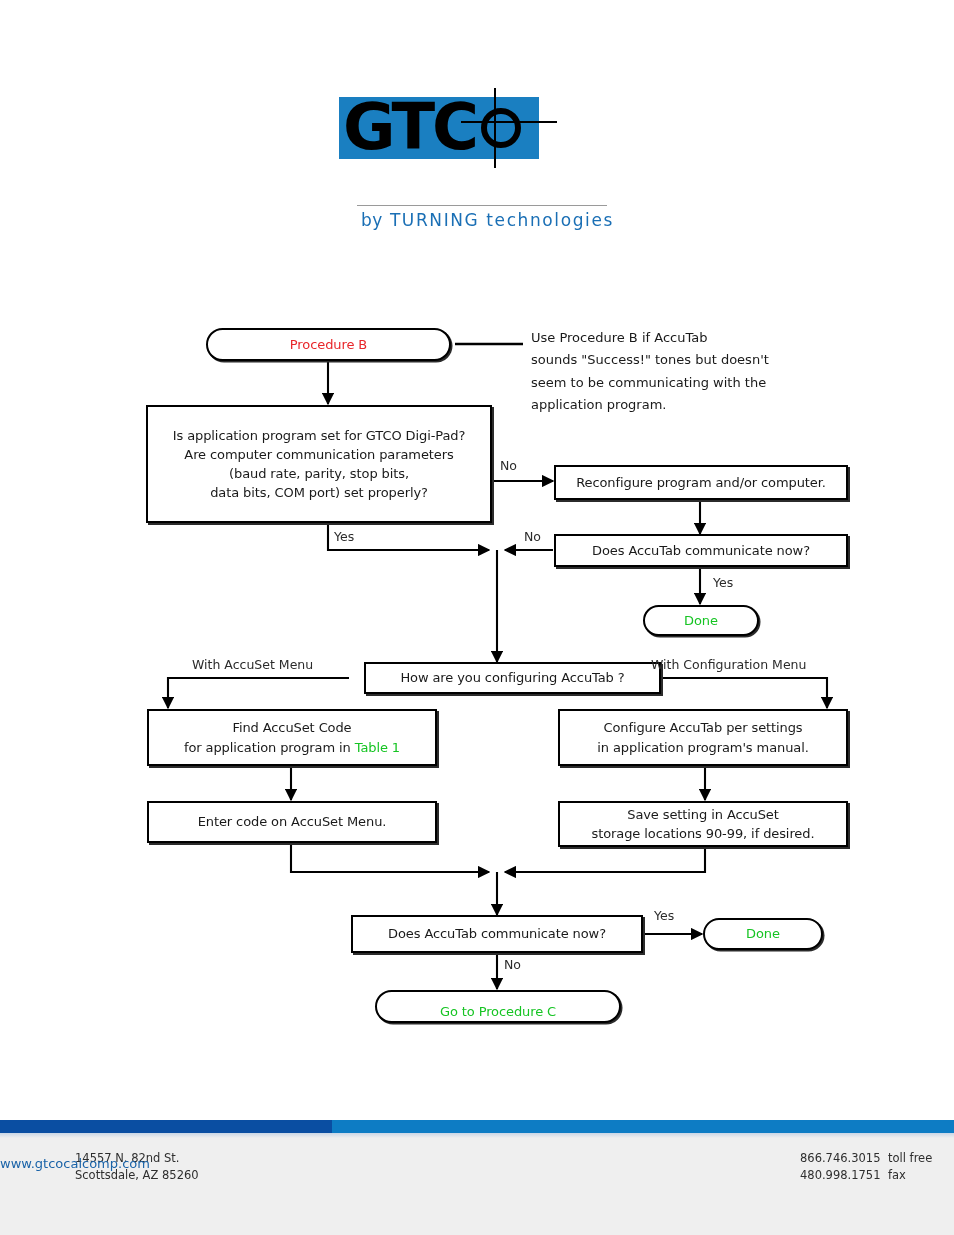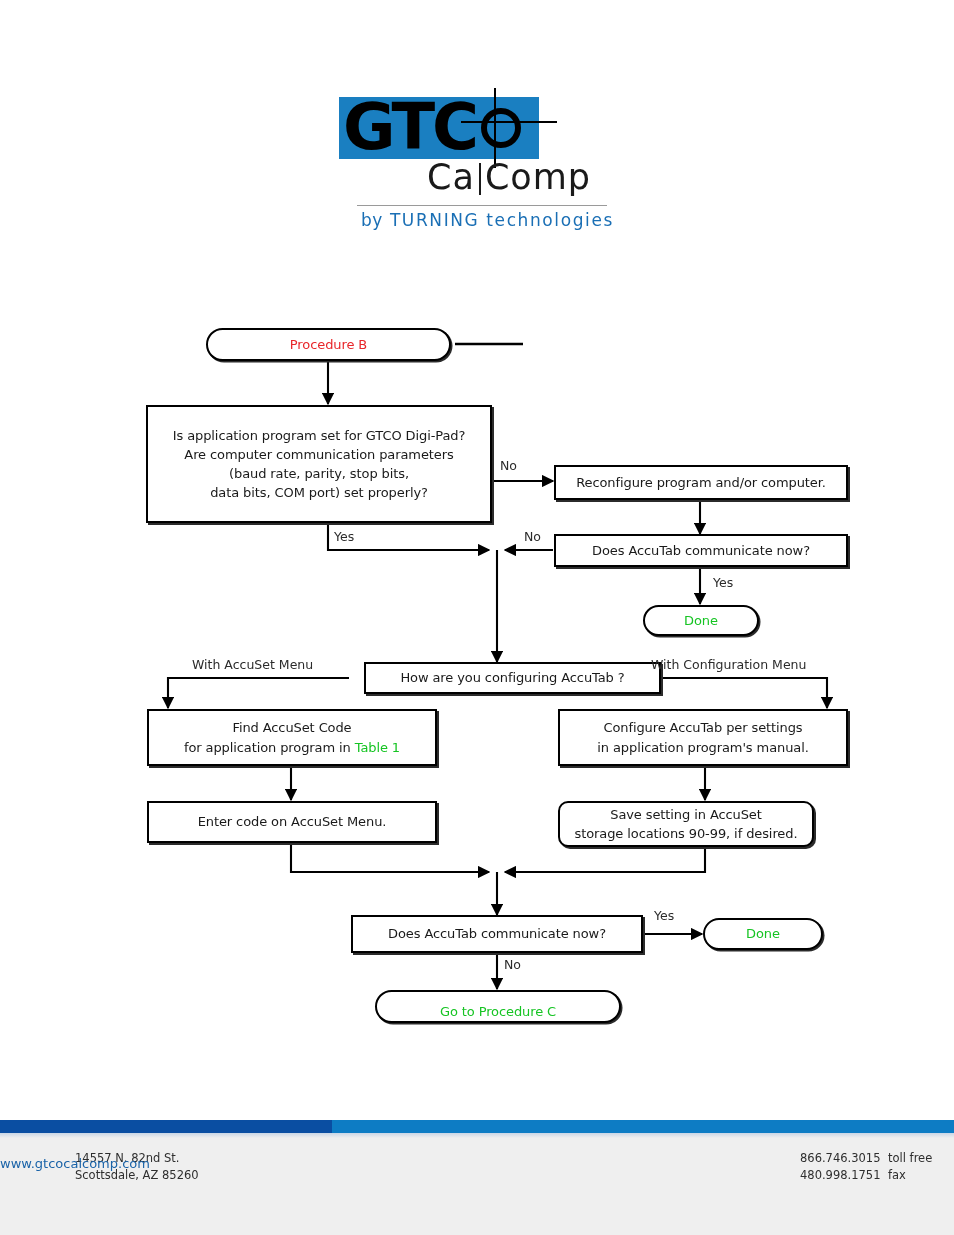--- a/index.html
+++ b/index.html
@@ -232,23 +232,20 @@
 <div id="page">
 
   <div id="logo-block">
     <div class="logo-bluebox"></div>
     <div class="logo-gtc">GTC</div>
     <div class="logo-target">
       <div class="vline"></div>
       <div class="hline"></div>
       <div class="ring"></div>
     </div>
-    <div class="logo-calcomp">
-      <span>Ca</span><span class="bar"></span><span>Comp</span>
-    </div>
     <div class="logo-rule"></div>
     <div class="logo-tagline">
       <span class="by">by</span>
       <span>TURNING technologies</span>
     </div>
   </div>
 
   <div id="flow">
 
     <svg class="lines" viewBox="0 0 954 1100">
@@ -292,20 +289,24 @@
         <line x1="643" y1="934" x2="702" y2="934" marker-end="url(#ah)"></line>
 
         <line x1="497" y1="953" x2="497" y2="989" marker-end="url(#ah)"></line>
       </g>
     </svg>
 
     <div class="node terminal" style="left:206px; top:328px; width:245px; height:33px;">
       <span class="txt red">Procedure B</span>
     </div>
 
+    <div class="note" style="left:531px; top:327px; width:310px;">Use Procedure B if  AccuTab
+sounds "Success!" tones but doesn't
+seem to be communicating with the
+application program.</div>
 
     <div class="node" style="left:146px; top:405px; width:346px; height:118px;">
       <span class="txt">Is application program set for GTCO  Digi-Pad?
 Are computer communication parameters
 (baud rate, parity, stop bits,
 data bits, COM port) set properly?</span>
     </div>
     <div class="edge-label" style="left:500px; top:458px;">No</div>
     <div class="edge-label" style="left:334px; top:529px;">Yes</div>
 
@@ -335,21 +336,21 @@
 
     <div class="node" style="left:558px; top:709px; width:290px; height:57px;">
       <span class="txt">Configure AccuTab  per settings
 in application program's manual.</span>
     </div>
 
     <div class="node" style="left:147px; top:801px; width:290px; height:42px;">
       <span class="txt">Enter code on AccuSet Menu.</span>
     </div>
 
-    <div class="node" style="left:558px; top:801px; width:256px; height:46px;border-radius:10px;">
+    <div class="node" style="left:558px; top:801px; width:290px; height:46px;">
       <span class="txt">Save setting in  AccuSet
 storage locations 90-99, if desired.</span>
     </div>
 
     <div class="node" style="left:351px; top:915px; width:292px; height:38px;">
       <span class="txt">Does AccuTab  communicate now?</span>
     </div>
     <div class="edge-label" style="left:654px; top:908px;">Yes</div>
     <div class="edge-label" style="left:504px; top:957px;">No</div>
 

